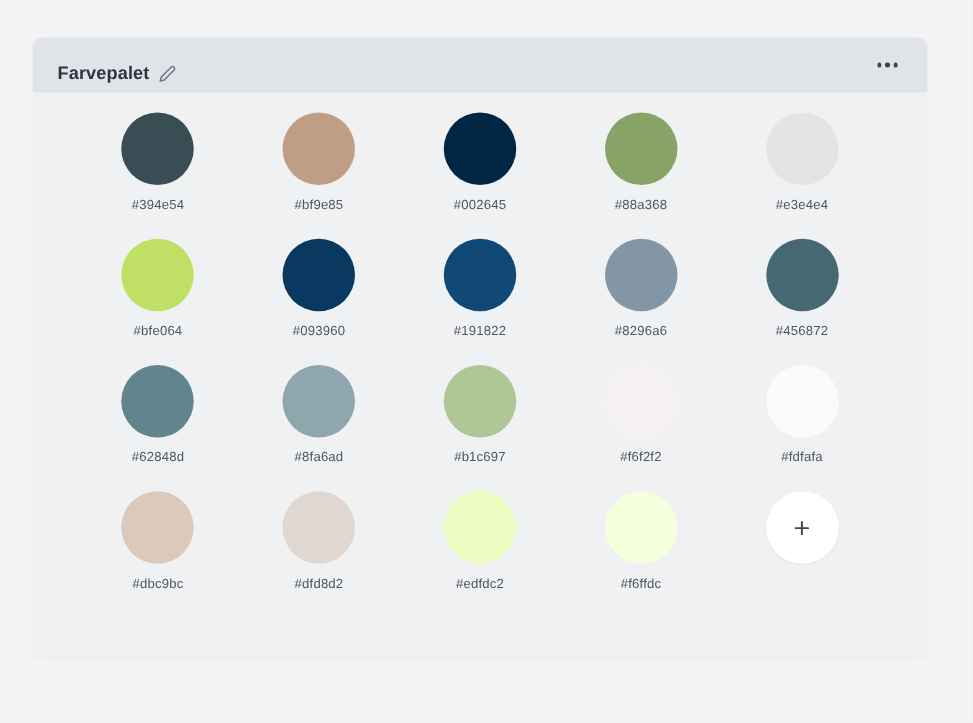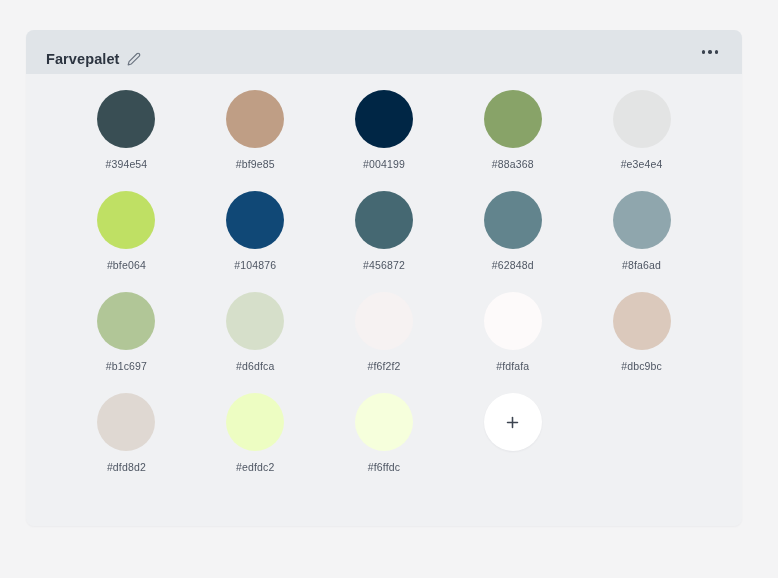--- a/index.html
+++ b/index.html
@@ -151,57 +151,61 @@
         <div class="swatch">
           <div class="swatch-circle" style="background: rgb(57, 78, 84);"></div>
           <div class="swatch-label">#394e54</div>
         </div>
         <div class="swatch">
           <div class="swatch-circle" style="background: rgb(191, 158, 133);"></div>
           <div class="swatch-label">#bf9e85</div>
         </div>
         <div class="swatch">
           <div class="swatch-circle" style="background: rgb(0, 38, 69);"></div>
-          <div class="swatch-label">#004199</div>
+          <div class="swatch-label">#002645</div>
         </div>
         <div class="swatch">
           <div class="swatch-circle" style="background: rgb(136, 163, 104);"></div>
           <div class="swatch-label">#88a368</div>
         </div>
         <div class="swatch">
           <div class="swatch-circle" style="background: rgb(227, 228, 228);"></div>
           <div class="swatch-label">#e3e4e4</div>
         </div>
         <div class="swatch">
           <div class="swatch-circle" style="background: rgb(191, 224, 100);"></div>
           <div class="swatch-label">#bfe064</div>
         </div>
         <div class="swatch">
+          <div class="swatch-circle" style="background: rgb(9, 57, 96);"></div>
+          <div class="swatch-label">#093960</div>
+        </div>
+        <div class="swatch">
           <div class="swatch-circle" style="background: rgb(16, 72, 118);"></div>
-          <div class="swatch-label">#104876</div>
+          <div class="swatch-label">#191822</div>
+        </div>
+        <div class="swatch">
+          <div class="swatch-circle" style="background: rgb(130, 150, 166);"></div>
+          <div class="swatch-label">#8296a6</div>
         </div>
         <div class="swatch">
           <div class="swatch-circle" style="background: rgb(69, 104, 114);"></div>
           <div class="swatch-label">#456872</div>
         </div>
         <div class="swatch">
           <div class="swatch-circle" style="background: rgb(98, 132, 141);"></div>
           <div class="swatch-label">#62848d</div>
         </div>
         <div class="swatch">
           <div class="swatch-circle" style="background: rgb(143, 166, 173);"></div>
           <div class="swatch-label">#8fa6ad</div>
         </div>
         <div class="swatch">
           <div class="swatch-circle" style="background: rgb(177, 198, 151);"></div>
           <div class="swatch-label">#b1c697</div>
-        </div>
-        <div class="swatch">
-          <div class="swatch-circle" style="background: rgb(214, 223, 202);"></div>
-          <div class="swatch-label">#d6dfca</div>
         </div>
         <div class="swatch">
           <div class="swatch-circle" style="background: rgb(246, 242, 242);"></div>
           <div class="swatch-label">#f6f2f2</div>
         </div>
         <div class="swatch">
           <div class="swatch-circle" style="background: rgb(253, 250, 250);"></div>
           <div class="swatch-label">#fdfafa</div>
         </div>
         <div class="swatch">

